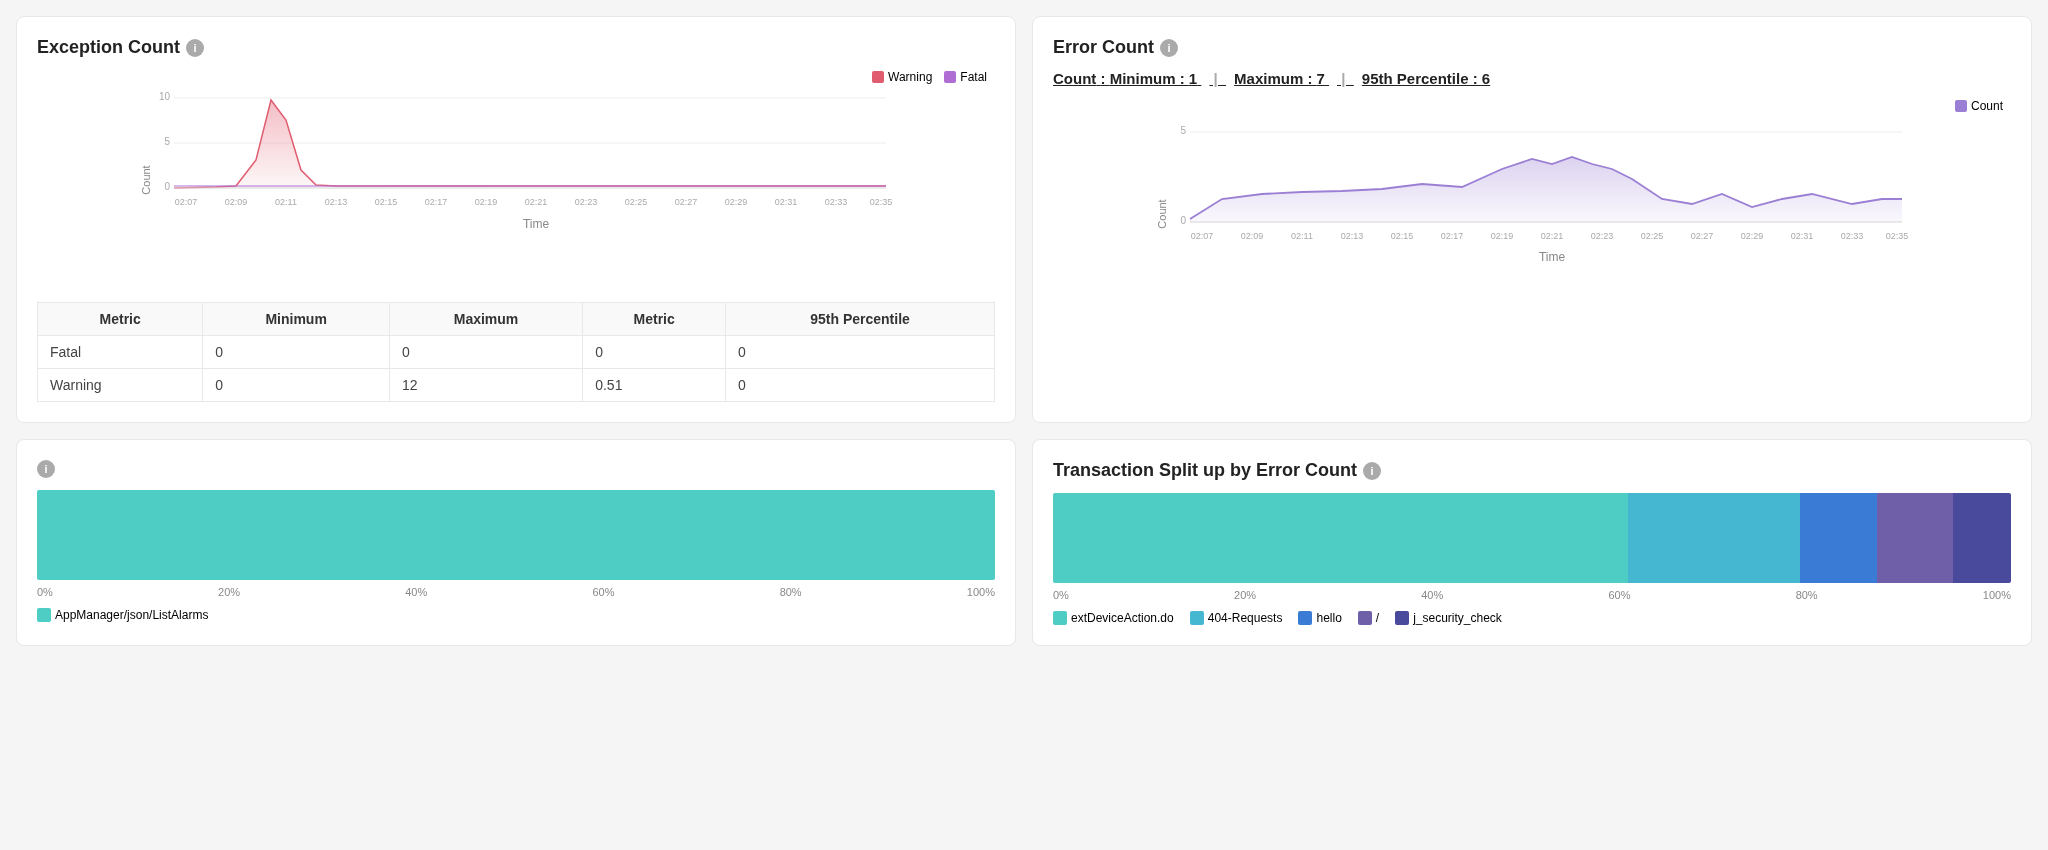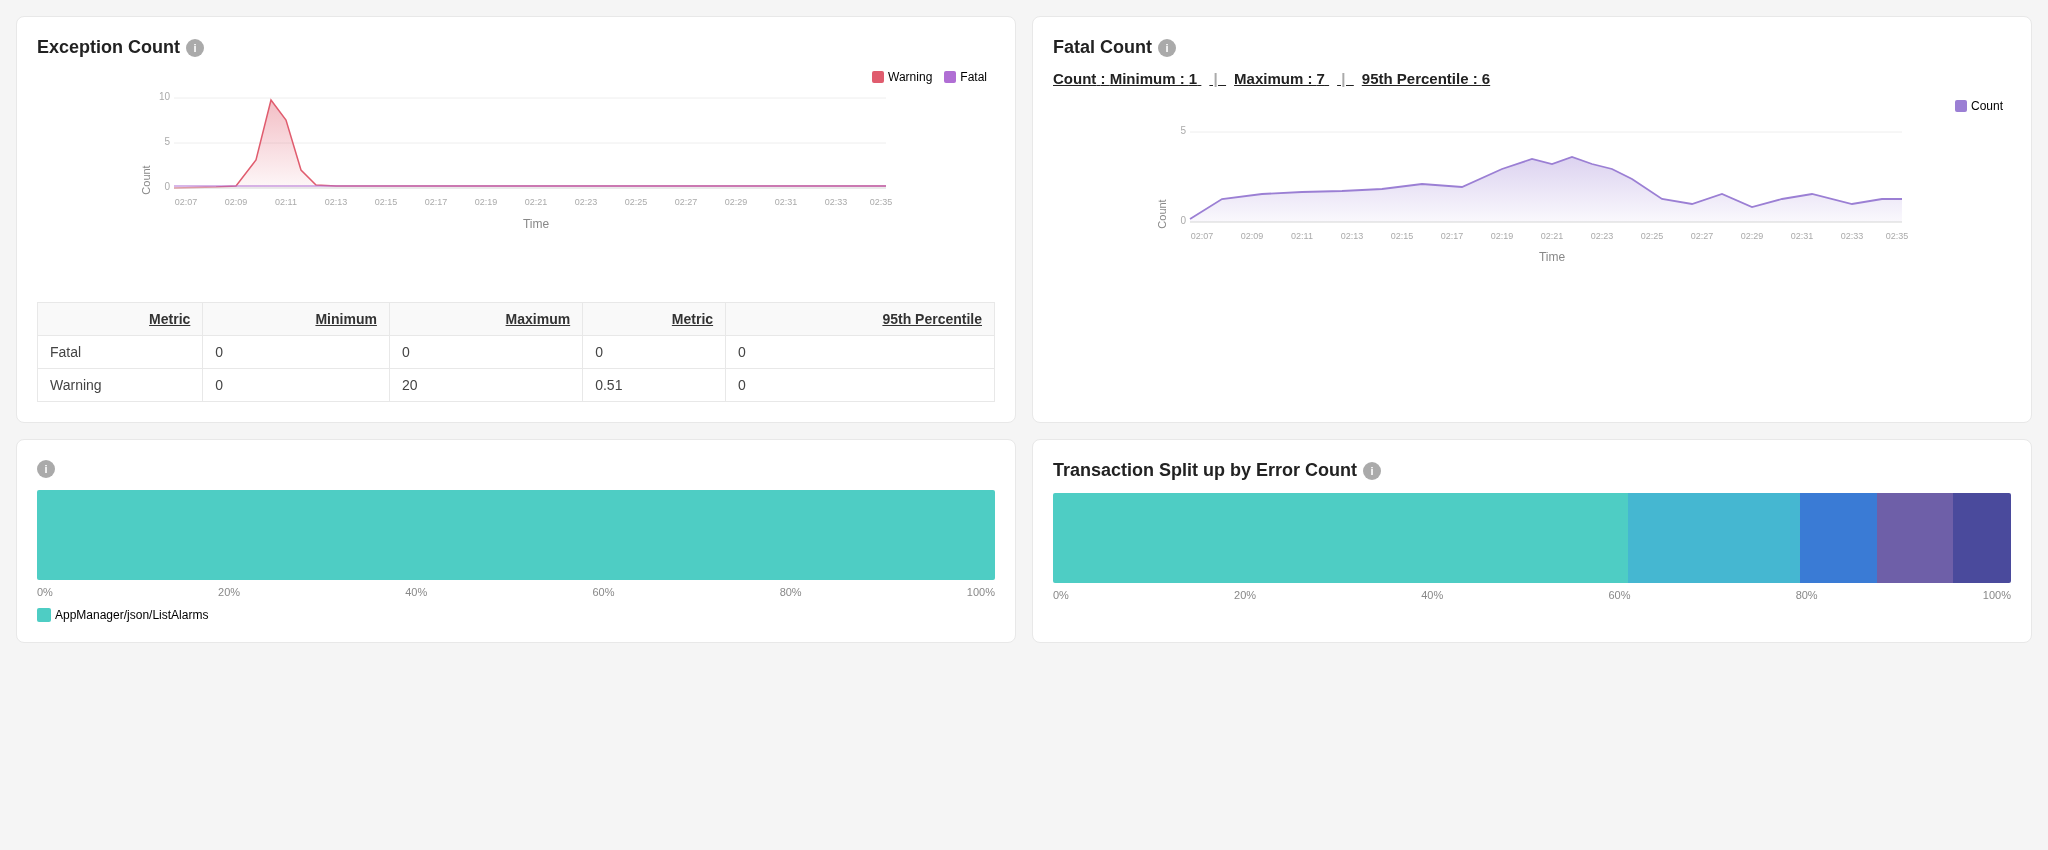--- a/index.html
+++ b/index.html
@@ -70,27 +70,26 @@
       height: 12px;
       border-radius: 2px;
     }
     
     .metrics-table {
       width: 100%;
       border-collapse: collapse;
       font-size: 14px;
     }
     .metrics-table th {
-      text-align: right;
+      text-align: center;
       padding: 8px 12px;
       background: #f9f9f9;
       border: 1px solid #e8e8e8;
       font-weight: 600;
       color: #333;
-      text-decoration: underline;
     }
     .metrics-table td {
       padding: 8px 12px;
       border: 1px solid #e8e8e8;
       color: #444;
     }
     
     .stats-line {
       font-size: 15px;
       font-weight: 600;
@@ -233,31 +232,31 @@
       <tr>
             <td>Fatal</td>
             <td>0</td>
             <td>0</td>
             <td>0</td>
             <td>0</td>
           </tr>
           <tr>
             <td>Warning</td>
             <td>0</td>
-            <td>20</td>
+            <td>12</td>
             <td>0.51</td>
             <td>0</td>
           </tr>
         </tbody>
     </table>
   </div>
 
   <div class="card">
     <div class="card-title">
-      <span>Fatal Count</span>
+      <span>Error Count</span>
       <span class="info-icon">i</span>
     </div>
 
     <div class="stats-line">
       <span><strong>Count</strong></span>
       <span> : </span>
       <span>Minimum : </span>
       <span class="val"><strong>1</strong></span>
       <span class="sep"> &nbsp;|&nbsp; </span>
       <span>Maximum : </span>
@@ -355,16 +354,38 @@
         <div class="bar-segment" style="width:6%;background:#4a4a9c;"></div>
       </div>
       <div class="bar-axis">
         <span>0%</span>
         <span>20%</span>
         <span>40%</span>
         <span>60%</span>
         <span>80%</span>
         <span>100%</span>
       </div>
+      <div class="bar-legend">
+        <div class="bar-legend-item">
+          <div class="bar-legend-color" style="background:#4ecdc4;"></div>
+          <span>extDeviceAction.do</span>
+        </div>
+        <div class="bar-legend-item">
+          <div class="bar-legend-color" style="background:#45b7d1;"></div>
+          <span>404-Requests</span>
+        </div>
+        <div class="bar-legend-item">
+          <div class="bar-legend-color" style="background:#3a7bd5;"></div>
+          <span>hello</span>
+        </div>
+        <div class="bar-legend-item">
+          <div class="bar-legend-color" style="background:#6e5fa8;"></div>
+          <span>/</span>
+        </div>
+        <div class="bar-legend-item">
+          <div class="bar-legend-color" style="background:#4a4a9c;"></div>
+          <span>j_security_check</span>
+        </div>
+      </div>
     </div>
   </div>
 
 </div>
 
 </body></html>

